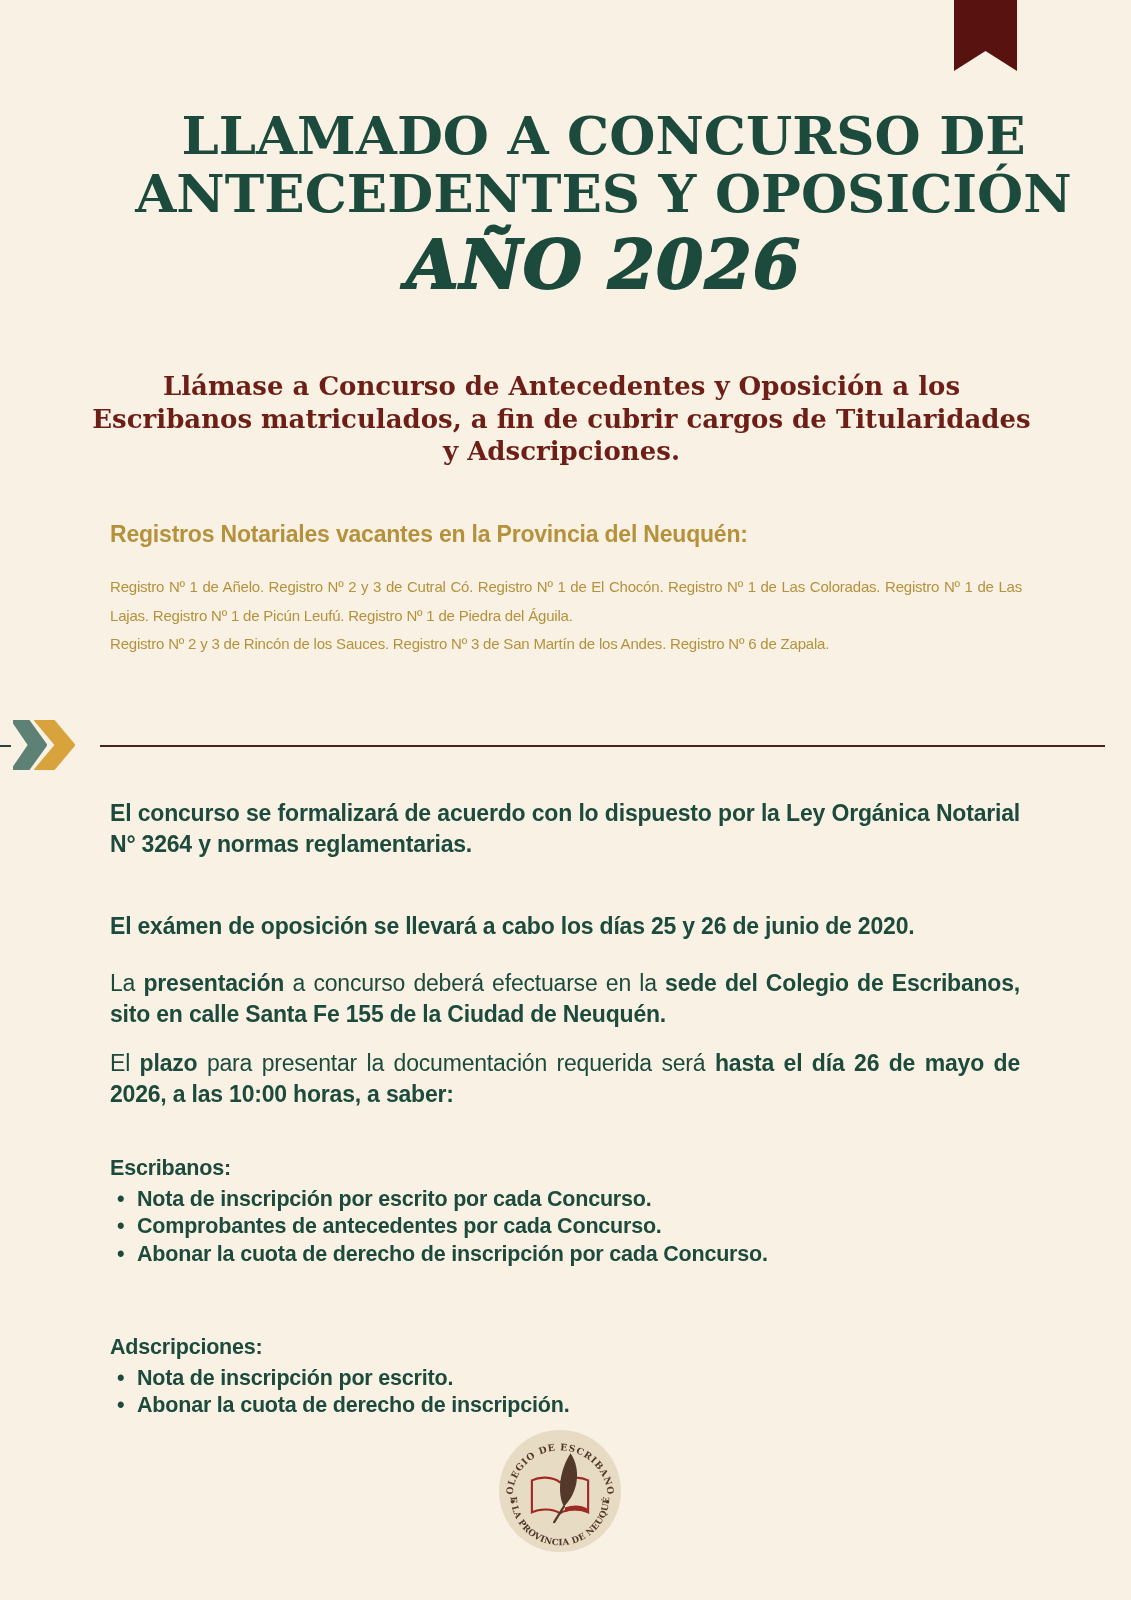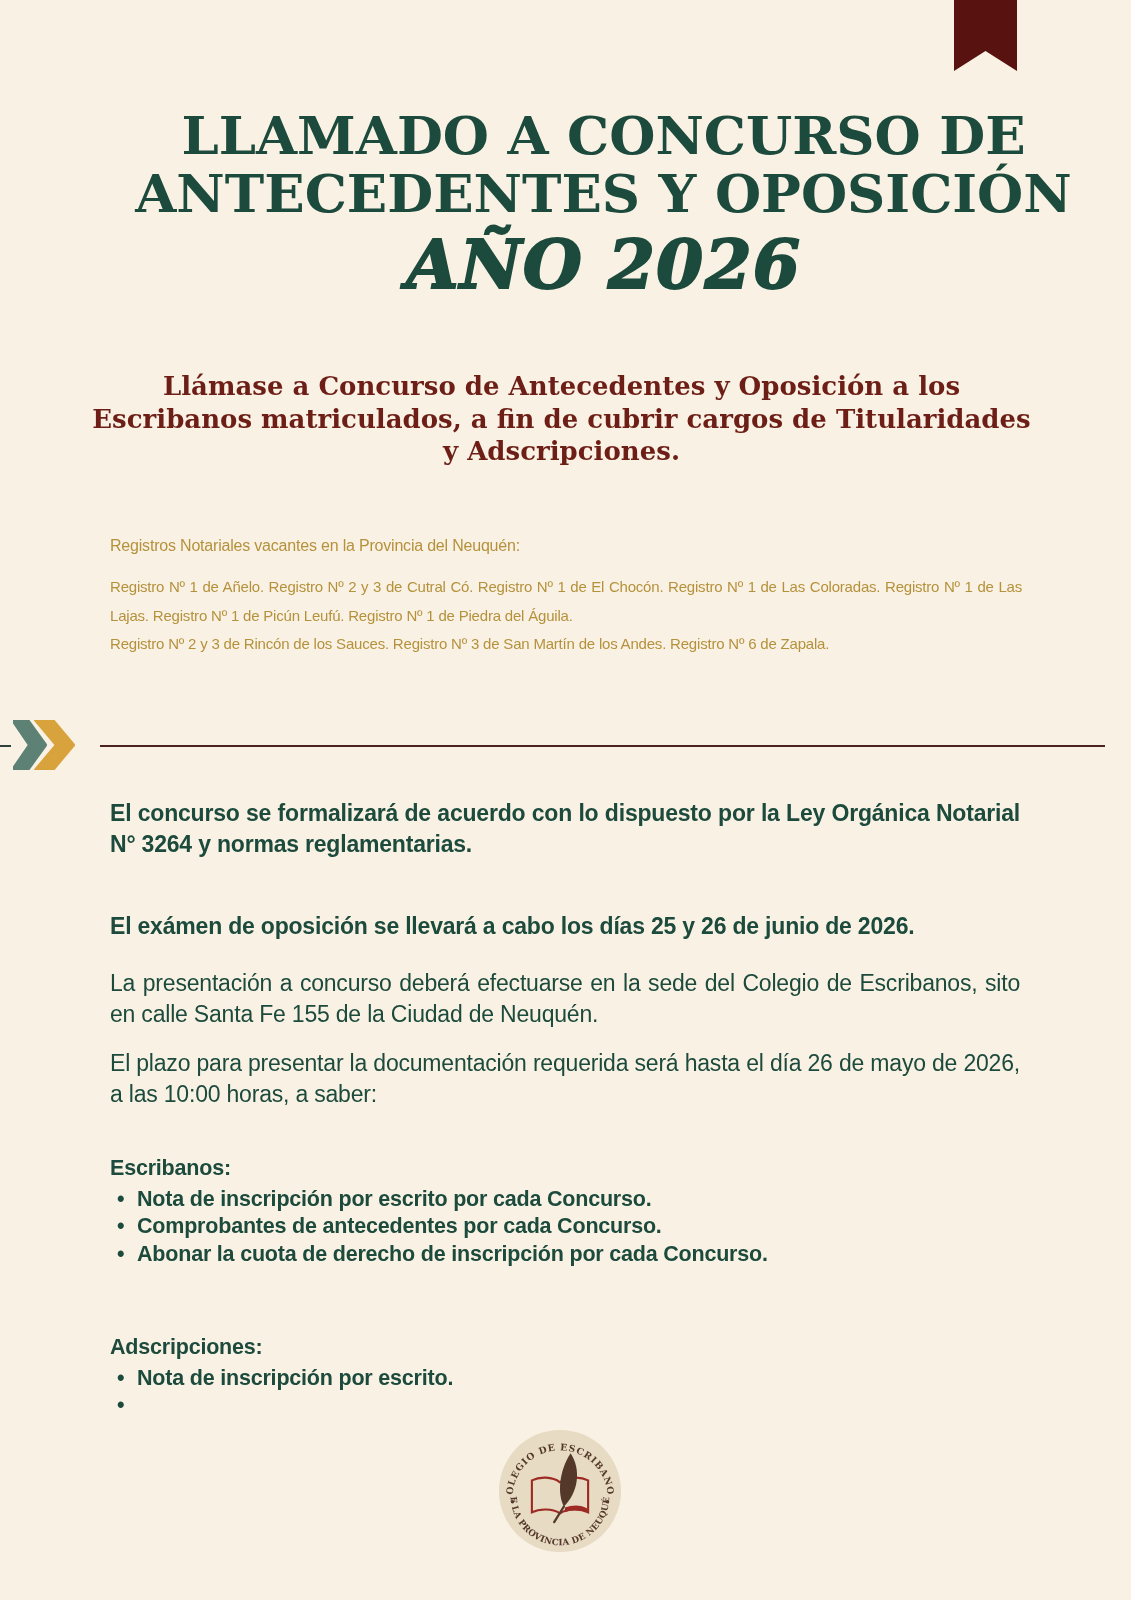--- a/index.html
+++ b/index.html
@@ -28,41 +28,40 @@
   
   .intro{
     position:absolute;top:370px;left:81px;width:961px;text-align:center;
     color:var(--maroon,#6d1e16);
     font-family:"DejaVu Serif","Liberation Serif",serif;
     font-weight:700;font-size:26px;line-height:32.5px;
   }
   
   .vac-head{
     position:absolute;top:520px;left:110px;width:912px;
-    color:var(--olive,#b5913c);font-weight:400;font-size:16px;line-height:28.5px;
+    color:var(--olive,#b5913c);font-weight:700;font-size:23px;line-height:28.5px;
     letter-spacing:-0.2px;
-    margin-top:12px;
   }
   .vac-body{
     position:absolute;top:573px;left:110px;width:912px;
     color:var(--olive,#b5913c);font-weight:400;font-size:15px;line-height:28.5px;
     text-align:justify;letter-spacing:-0.2px;
   }
   
   .div-tail{position:absolute;top:745px;left:0;width:11px;height:2px;background:var(--tail,#30413a);}
   .chevrons{position:absolute;top:720px;left:13px;width:62px;height:50px;}
   .div-line{position:absolute;top:745px;left:100px;width:1005px;height:2px;background:var(--line,#4a2320);}
   
   .p{
     position:absolute;left:110px;width:910px;
     color:var(--green,#1c4a3c);font-size:23px;line-height:31px;
     font-weight:700;text-align:justify;letter-spacing:-0.2px;
   }
   .p.mixed{font-weight:400;}
-  .p .b{font-weight:400;}
+  .p .b{font-weight:700;}
   .p1{top:798px;} .p2{top:911px;} .p3{top:968px;} .p4{top:1048px;}
   
   .req{
     position:absolute;left:110px;width:910px;
     color:var(--green,#1c4a3c);font-weight:700;font-size:21.5px;line-height:27.5px;
     letter-spacing:-0.2px;
   }
   .req-tit{top:1155px;} .req-ads{top:1334px;}
   .req .rhead{margin-bottom:3px;}
   .req .item{padding-left:7px;display:flex;}
@@ -90,21 +89,21 @@
 </div>
 
 <div class="div-tail"></div>
 <svg class="chevrons" viewBox="0 0 62 50" aria-hidden="true">
   <polygon points="0,0 14,0 32,25 14,50 0,50 17,25" fill="var(--teal)" stroke="var(--teal)" stroke-width="4" stroke-linejoin="round"></polygon>
   <polygon points="23,0 39,0 60,25 39,50 23,50 44,25" fill="var(--gold)" stroke="var(--gold)" stroke-width="4" stroke-linejoin="round"></polygon>
 </svg>
 <div class="div-line"></div>
 
 <div class="p p1">El concurso se formalizará de acuerdo con lo dispuesto por la Ley Orgánica Notarial N° 3264 y normas reglamentarias.</div>
-<div class="p p2">El exámen de oposición se llevará a cabo los días 25 y 26 de junio de 2026.</div>
+<div class="p p2">El exámen de oposición se llevará a cabo los días 25 y 26 de junio de 2020.</div>
 <div class="p p3 mixed"><span>La </span><span class="b">presentación</span><span> a concurso deberá efectuarse en la </span><span class="b">sede del Colegio de Escribanos, sito en calle Santa Fe 155 de la Ciudad de Neuquén.</span></div>
 <div class="p p4 mixed"><span>El </span><span class="b">plazo</span><span> para presentar la documentación requerida será </span><span class="b">hasta el día 26 de mayo de 2026, a las 10:00 horas, a saber:</span></div>
 
 <div class="req req-tit">
   <div class="rhead">Escribanos:</div>
   <div class="item">
     <span class="bullet">•</span>
     <span>Nota de inscripción por escrito por cada Concurso.</span>
   </div>
   <div class="item">
@@ -118,20 +117,21 @@
 </div>
 
 <div class="req req-ads">
   <div class="rhead">Adscripciones:</div>
   <div class="item">
     <span class="bullet">•</span>
     <span>Nota de inscripción por escrito.</span>
   </div>
   <div class="item">
     <span class="bullet">•</span>
+    <span>Abonar la cuota de derecho de inscripción.</span>
   </div>
 </div>
 
 <svg class="logo" viewBox="0 0 130 130" aria-hidden="true">
   <circle cx="65" cy="65" r="63" fill="var(--seal-bg)"></circle>
   <defs>
     <path id="arcTop" d="M 16,72 A 49,49 0 0 1 114,72"></path>
     <path id="arcBottom" d="M 14,70 A 51,51 0 0 0 116,70"></path>
   </defs>
   <text font-size="9.5" letter-spacing="0.9" fill="var(--seal-ink)" font-family="'DejaVu Serif',serif" font-weight="700">

